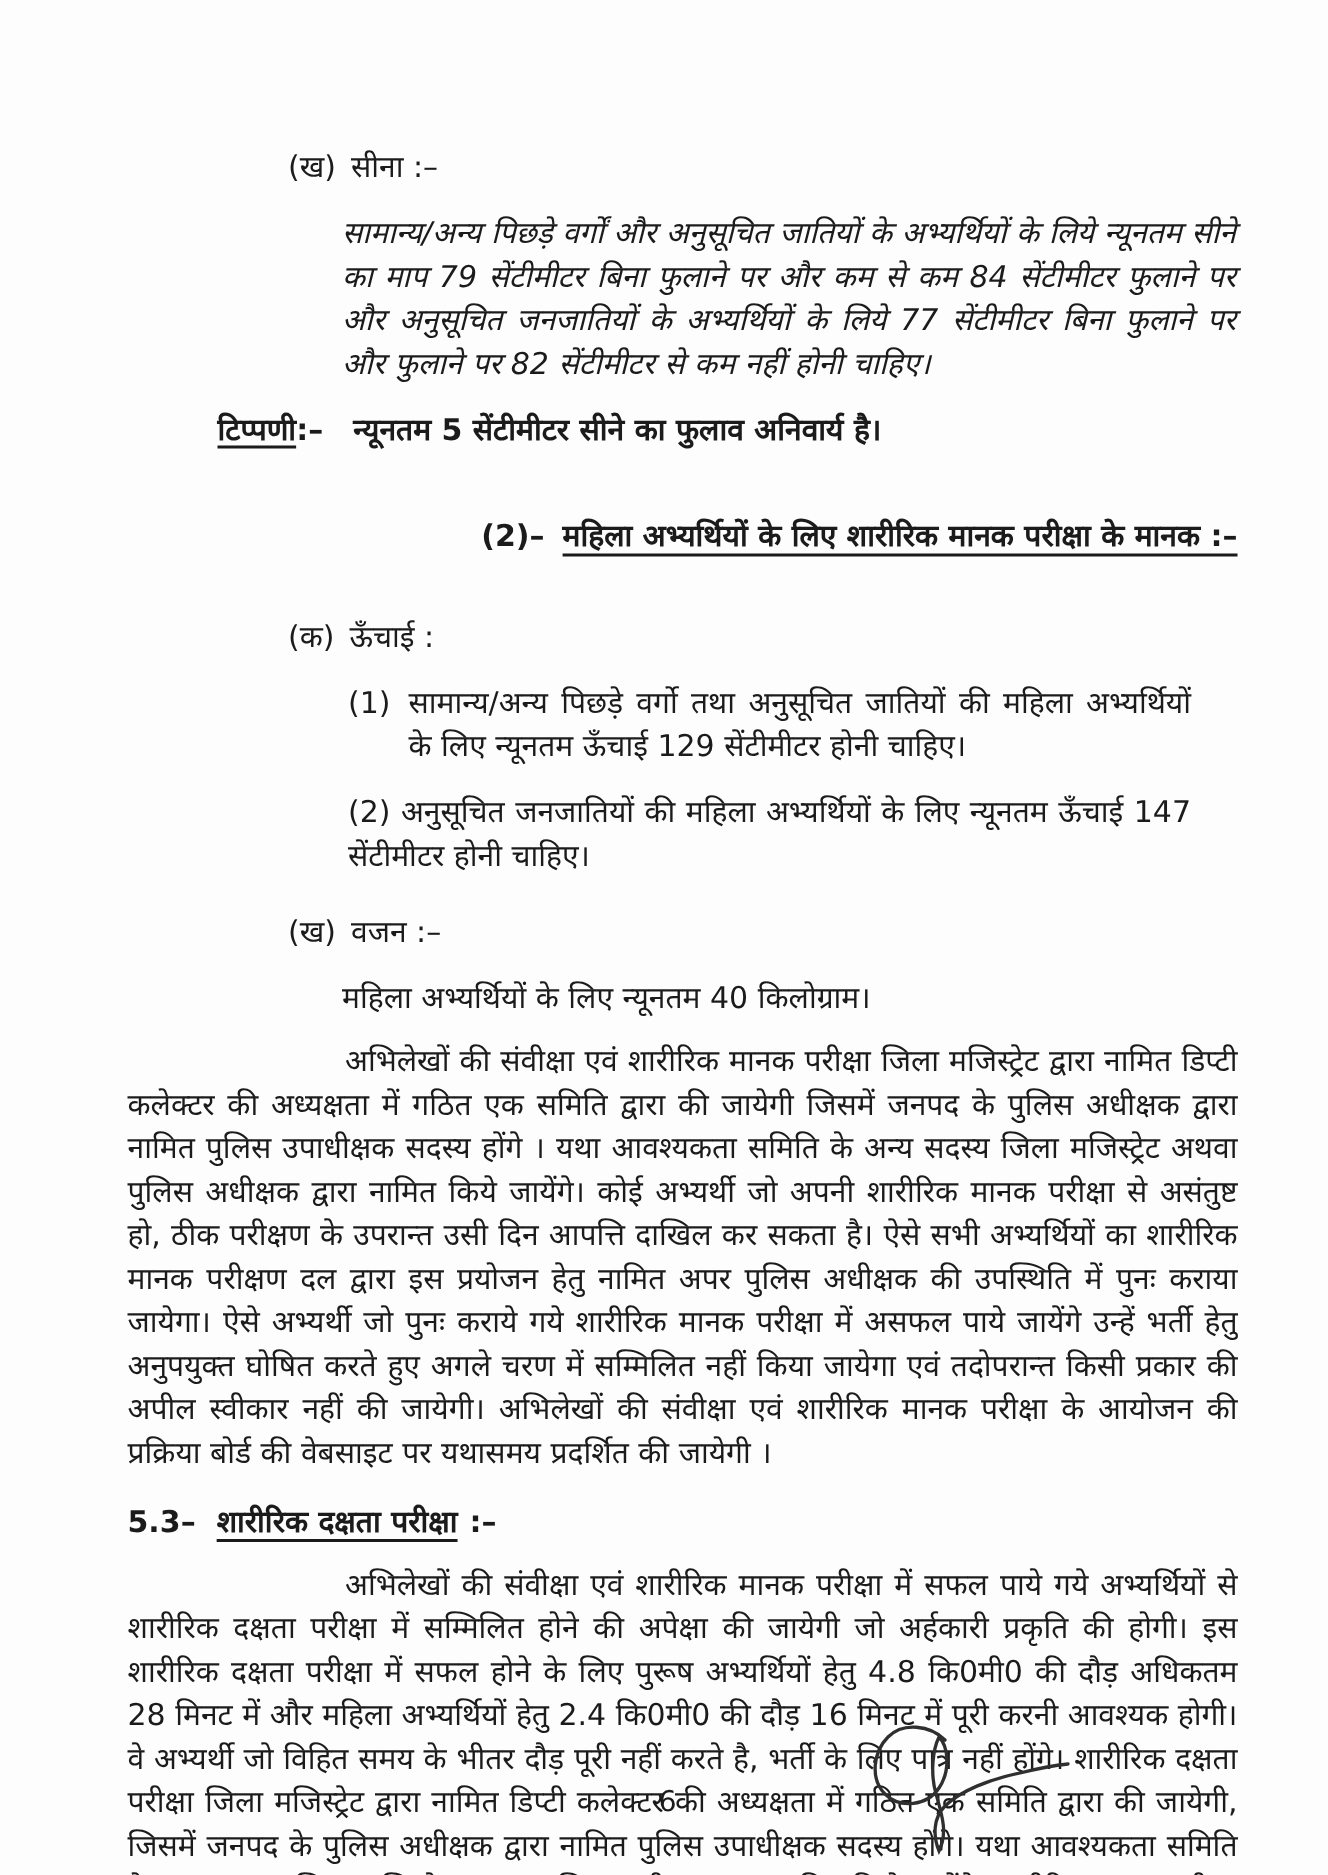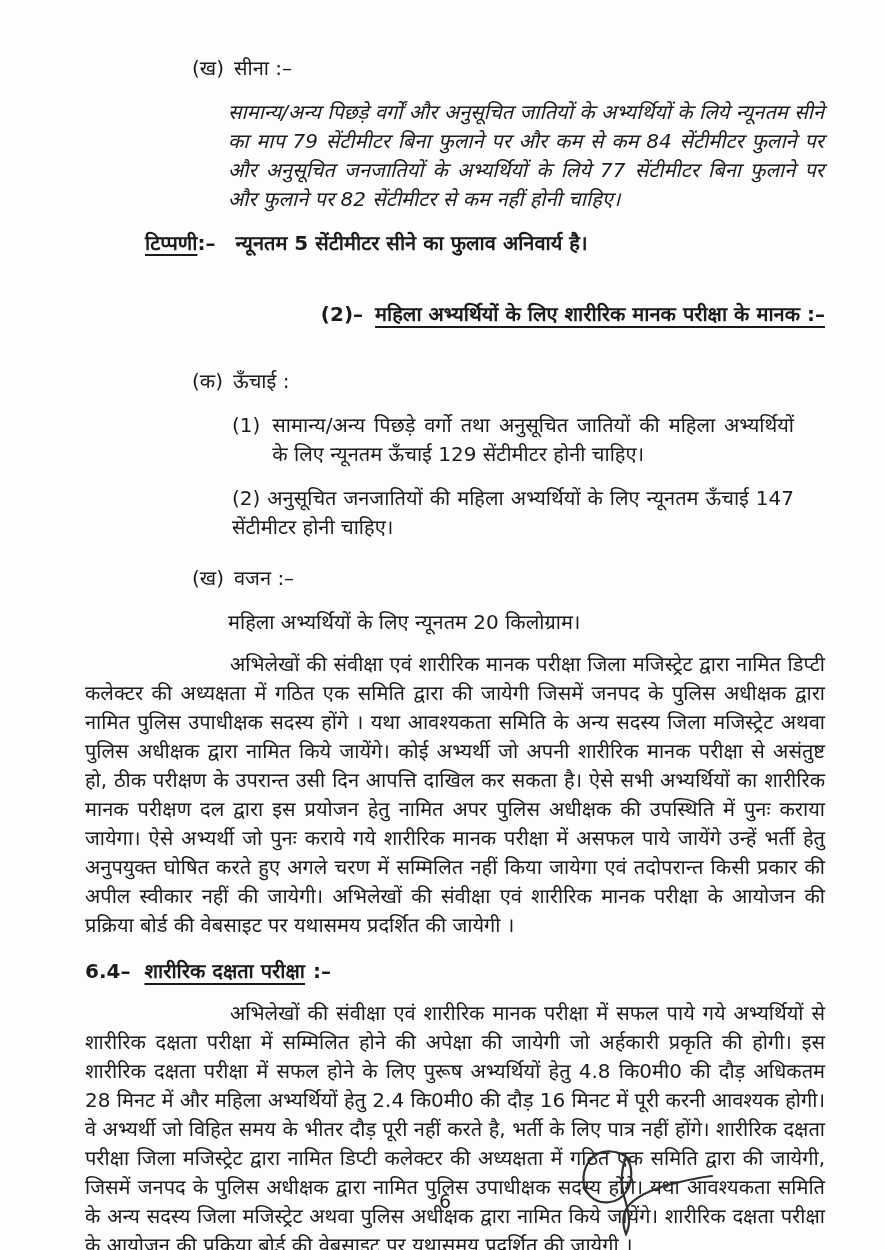--- a/index.html
+++ b/index.html
@@ -25,20 +25,21 @@
     position: absolute;
     left: 85px;
     top: 54px;
     width: 740px;
     font-size: 20px;
     line-height: 29px;
   }
   .h-sub {            
     margin-left: 107px;
     white-space: nowrap;
+    margin-top: 43px;
   }
   .h-sub .lbl { margin-right: 10px; }
   .chest-body {
     margin-left: 143px;
     width: 596px;
     margin-top: 15px;
     text-align: justify;
     font-style: italic;
   }
   .note {
@@ -149,26 +150,26 @@
 
     <div class="list-item">
       <span class="inum">(2)</span>
       <span>अनुसूचित जनजातियों की महिला अभ्यर्थियों के लिए न्यूनतम ऊँचाई 147 सेंटीमीटर  होनी चाहिए।</span>
     </div>
 
     <div class="h-sub gap-weight">
       <span class="lbl">(ख)</span><span>वजन :–</span>
     </div>
 
-    <div class="weight-text">महिला अभ्यर्थियों के लिए न्यूनतम 20 किलोग्राम।</div>
+    <div class="weight-text">महिला अभ्यर्थियों के लिए न्यूनतम 40 किलोग्राम।</div>
 
     <div class="para">अभिलेखों की संवीक्षा एवं शारीरिक मानक परीक्षा जिला मजिस्ट्रेट द्वारा नामित डिप्टी कलेक्टर की अध्यक्षता में गठित एक समिति द्वारा की जायेगी जिसमें जनपद के पुलिस अधीक्षक द्वारा नामित पुलिस उपाधीक्षक सदस्य होंगे । यथा आवश्यकता समिति के अन्य सदस्य जिला मजिस्ट्रेट अथवा पुलिस अधीक्षक द्वारा नामित किये जायेंगे। कोई अभ्यर्थी जो अपनी शारीरिक मानक परीक्षा से असंतुष्ट हो, ठीक परीक्षण के उपरान्त उसी दिन आपत्ति दाखिल कर सकता है। ऐसे सभी अभ्यर्थियों का शारीरिक मानक परीक्षण दल द्वारा इस प्रयोजन हेतु नामित अपर पुलिस अधीक्षक की उपस्थिति में पुनः कराया जायेगा। ऐसे अभ्यर्थी जो पुनः कराये गये शारीरिक मानक परीक्षा में असफल पाये जायेंगे उन्हें भर्ती हेतु अनुपयुक्त घोषित करते हुए अगले चरण में सम्मिलित नहीं किया जायेगा एवं तदोपरान्त किसी प्रकार की अपील स्वीकार नहीं की जायेगी। अभिलेखों की संवीक्षा एवं शारीरिक मानक परीक्षा के आयोजन की प्रक्रिया बोर्ड की वेबसाइट पर यथासमय प्रदर्शित की जायेगी ।</div>
 
     <div class="h-43">
-      <span class="num">6.4–</span><span class="title">शारीरिक दक्षता परीक्षा</span><span class="suffix">:–</span>
+      <span class="num">5.3–</span><span class="title">शारीरिक दक्षता परीक्षा</span><span class="suffix">:–</span>
     </div>
 
     <div class="para">अभिलेखों की संवीक्षा एवं शारीरिक मानक परीक्षा में सफल पाये गये अभ्यर्थियों से शारीरिक दक्षता परीक्षा में सम्मिलित होने की अपेक्षा की जायेगी जो अर्हकारी प्रकृति की होगी। इस शारीरिक दक्षता परीक्षा में सफल होने के लिए पुरूष अभ्यर्थियों हेतु 4.8 कि0मी0 की दौड़ अधिकतम 28 मिनट में और महिला अभ्यर्थियों हेतु 2.4 कि0मी0 की दौड़ 16 मिनट में पूरी करनी आवश्यक होगी। वे अभ्यर्थी जो विहित समय के भीतर दौड़ पूरी नहीं करते है, भर्ती के लिए पात्र नहीं होंगे। शारीरिक दक्षता परीक्षा जिला मजिस्ट्रेट द्वारा नामित डिप्टी कलेक्टर की अध्यक्षता में गठित एक समिति द्वारा की जायेगी, जिसमें जनपद के पुलिस अधीक्षक द्वारा नामित पुलिस उपाधीक्षक सदस्य होंगे। यथा आवश्यकता समिति के अन्य सदस्य जिला मजिस्ट्रेट अथवा पुलिस अधीक्षक द्वारा नामित किये जायेंगे। शारीरिक दक्षता परीक्षा के आयोजन की प्रक्रिया बोर्ड की वेबसाइट पर यथासमय प्रदर्शित की जायेगी ।</div>
 
   </div>
 
   <div class="page-number">6</div>
 
   <div class="signature">
     <svg viewBox="0 0 150 100" fill="none" xmlns="http://www.w3.org/2000/svg">

